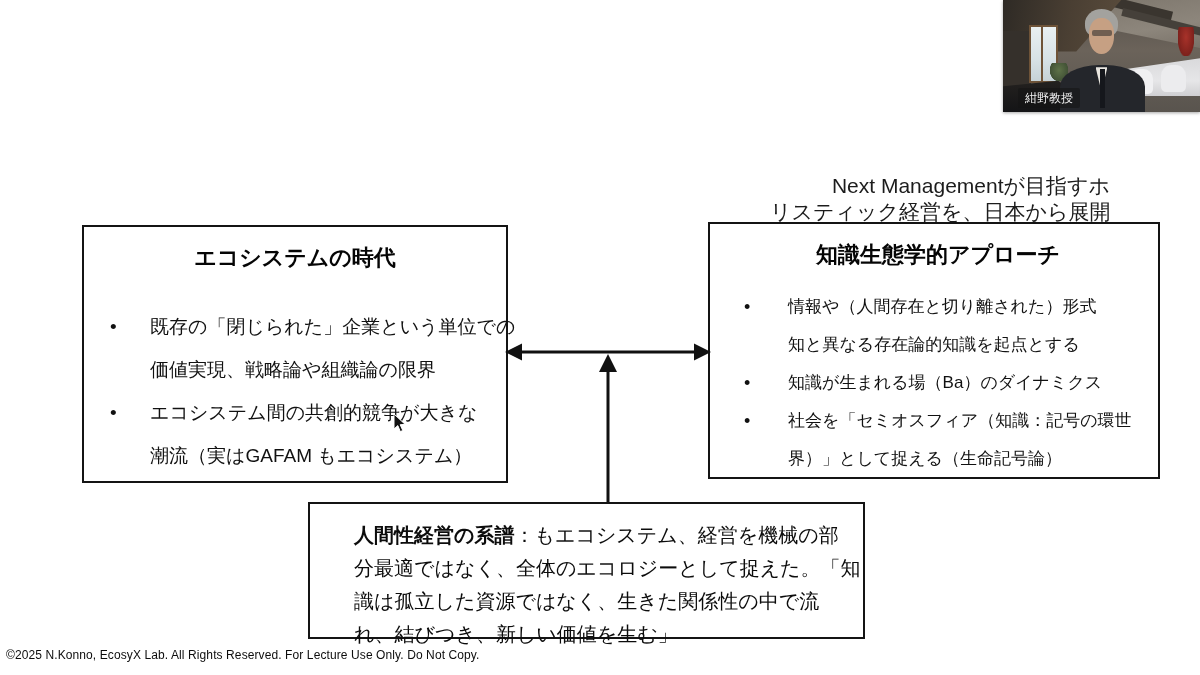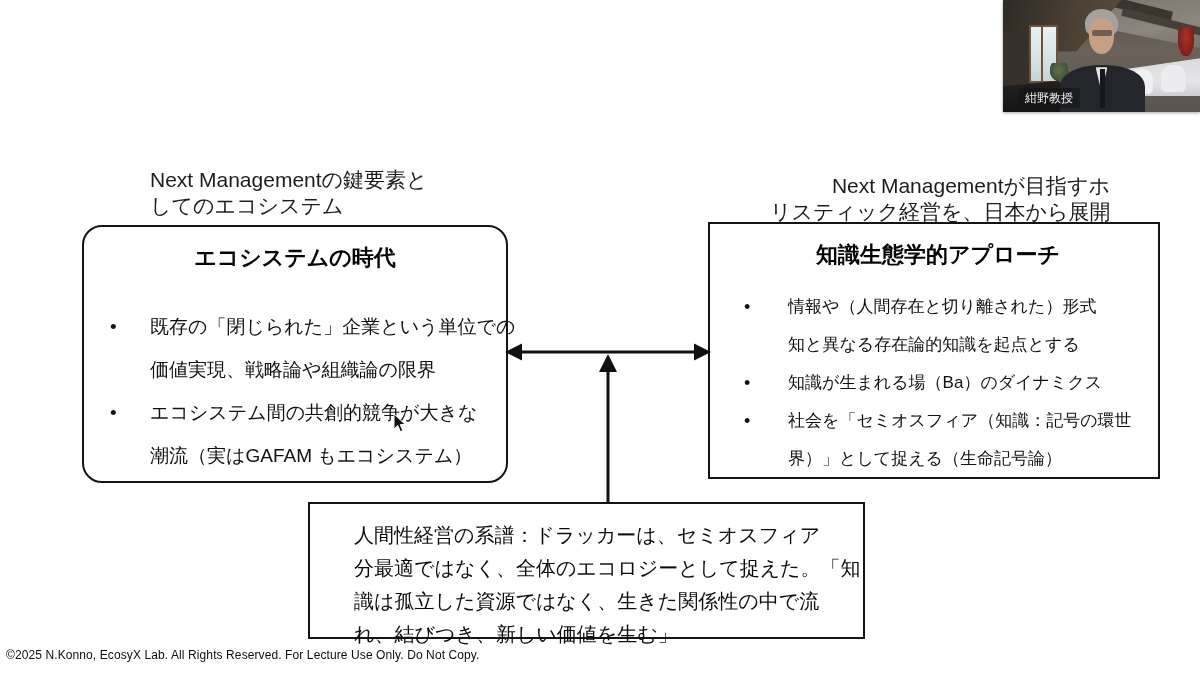--- a/index.html
+++ b/index.html
@@ -13,41 +13,41 @@
     font-size:53px;font-weight:900;line-height:1.14;letter-spacing:-1px;color:#0a0a0a;
     white-space:nowrap;
   }
   
   .caption{position:absolute;top:167px;font-size:21px;line-height:26px;color:#1c1c1c;}
   .caption-left{left:150px;text-align:left;}
   .caption-right{left:770px;width:340px;text-align:right;margin-top:6px;}
   .caption div{white-space:nowrap;}
   
   .box{position:absolute;border:2.5px solid #141414;background:#ffffff;box-sizing:border-box;}
-  .box-left{left:82px;top:225px;width:426px;height:258px;border-radius:20px;}
+  .box-left{left:82px;top:225px;width:426px;height:258px;}
   .box-right{left:708px;top:222px;width:452px;height:257px;padding-left:8px;}
   .box-title{text-align:center;font-weight:bold;font-size:22px;padding-top:16px;color:#050505;}
   .bullets{margin-top:0;}
   .box-left .bullets{margin-top:32px;}
   .box-right .bullets{margin-top:18px;}
   .bullet{display:flex;align-items:flex-start;padding-left:26px;}
   .bullet .dot{flex:0 0 auto;color:#111;}
   .box-left .bullet .dot{width:40px;font-size:19px;line-height:43px;}
   .box-right .bullet .dot{width:26px;font-size:18px;line-height:38px;}
   .bullet .lines div{white-space:nowrap;}
   .box-left .bullet .lines div{font-size:19px;line-height:43px;}
   .box-right .bullet .lines div{font-size:17px;line-height:38px;margin-left:18px;}
   
   .box-bottom{
     position:absolute;left:308px;top:502px;width:557px;height:137px;
     border:2.5px solid #141414;box-sizing:border-box;background:#fff;
     padding:15px 14px 0 44px;font-size:20px;line-height:33px;color:#0c0c0c;
   }
   .box-bottom div{white-space:nowrap;}
-  .box-bottom .lead{font-weight:normal;}
+  .box-bottom .lead{font-weight:bold;}
   
   .arrows-svg{position:absolute;left:505px;top:338px;z-index:2;}
   
   .footer{position:absolute;left:6px;top:648px;font-size:12px;color:#0d0d0d;letter-spacing:0.1px;}
   
   .cursor{position:absolute;left:393px;top:413px;z-index:5;}
   
   .webcam{
     position:absolute;left:1003px;top:0;width:197px;height:112px;z-index:30;
     background:linear-gradient(180deg,#56504a 0%,#6b635a 45%,#59544e 100%);
@@ -81,24 +81,20 @@
     left:15px;bottom:4px;top:auto;background:rgba(20,20,20,.55);color:#f2f2f2;
     font-size:12px;line-height:16px;padding:2px 7px;border-radius:2px;white-space:nowrap;
   }
 </style>
 </head>
 <body>
 
 <div class="stage">
 
 
-  <div class="caption caption-left">
-    <div>Next Managementの鍵要素と</div>
-    <div>してのエコシステム</div>
-  </div>
   <div class="caption caption-right">
     <div>Next Managementが目指すホ</div>
     <div>リスティック経営を、日本から展開</div>
   </div>
 
   <div class="box box-left">
     <div class="box-title">エコシステムの時代</div>
     <div class="bullets">
       <div class="bullet">
         <span class="dot">•</span>
@@ -145,21 +141,21 @@
 
   <svg class="arrows-svg" width="206" height="168" viewBox="0 0 206 168" aria-hidden="true">
     <rect x="13" y="12.5" width="180" height="3" fill="#111"></rect>
     <polygon points="0,14 17,5.5 17,22.5" fill="#111"></polygon>
     <polygon points="206,14 189,5.5 189,22.5" fill="#111"></polygon>
     <rect x="101.5" y="24" width="3" height="140" fill="#111"></rect>
     <polygon points="103,16 94,34 112,34" fill="#111"></polygon>
   </svg>
 
   <div class="box-bottom">
-    <div><span class="lead">人間性経営の系譜</span><span>：ドラッカーは、セミオスフィア</span></div>
+    <div><span class="lead">人間性経営の系譜</span><span>：もエコシステム、経営を機械の部</span></div>
     <div>分最適ではなく、全体のエコロジーとして捉えた。「知</div>
     <div>識は孤立した資源ではなく、生きた関係性の中で流</div>
     <div>れ、結びつき、新しい価値を生む」</div>
   </div>
 
   <div class="footer">©2025 N.Konno, EcosyX Lab.  All Rights Reserved. For Lecture Use Only. Do Not Copy.</div>
 
   <svg class="cursor" width="14" height="20" viewBox="0 0 14 20">
     <path d="M1,1 L1,16 L4.8,12.6 L7.3,18.6 L9.8,17.5 L7.2,11.7 L12.2,11.4 Z" fill="#111" stroke="#fff" stroke-width="1"></path>
   </svg>

